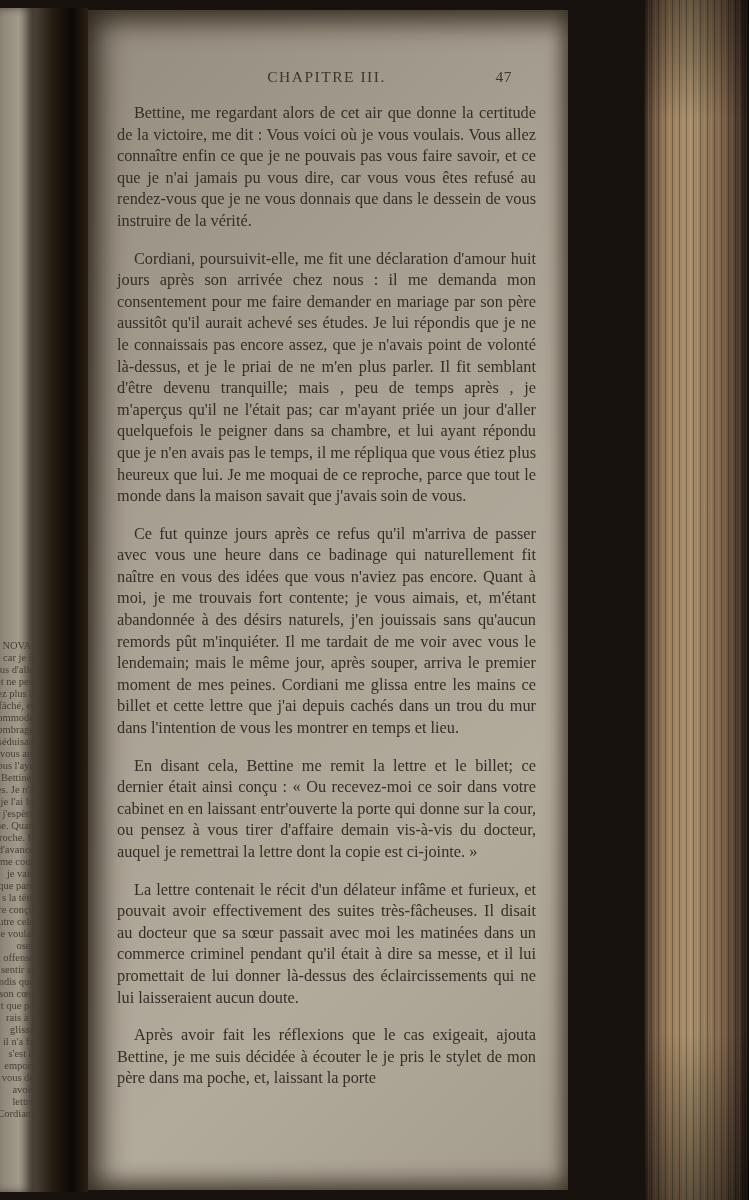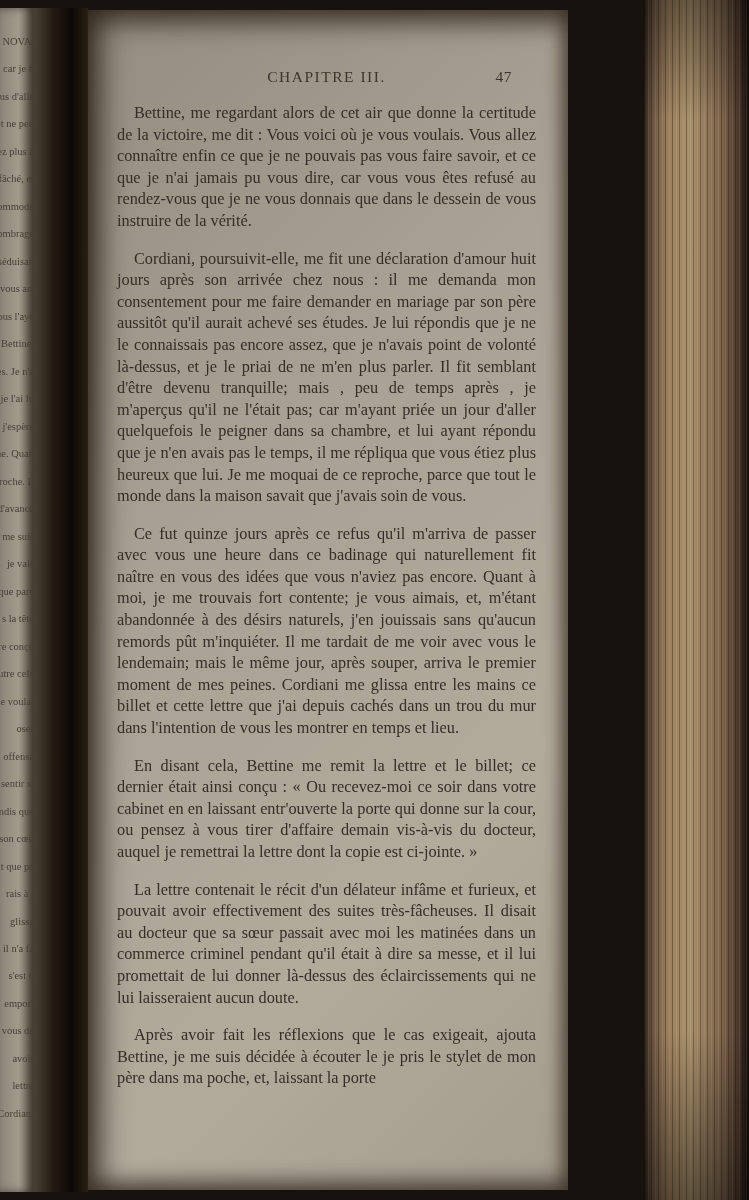--- a/index.html
+++ b/index.html
@@ -4,21 +4,21 @@
 <style>
   html,body{margin:0;padding:0;background:#0e0b08;}
   .photo{
     position:relative;width:749px;height:1200px;overflow:hidden;
     background:#17120d;font-family:"Liberation Serif",serif;
   }
   
   .prev-page{
     position:absolute;left:0;top:8px;width:34px;height:1184px;box-sizing:border-box;
     background:linear-gradient(90deg,#8d8678 0%,#a29a8b 55%,#6f675a 100%);
-    display:flex;flex-direction:column;justify-content:space-between;
+    display:flex;flex-direction:column;justify-content:flex-end;
     padding:28px 0 72px;overflow:hidden;
     box-shadow:inset -6px 0 8px rgba(20,14,8,.55);
   }
   .fragment{
     display:flex;justify-content:flex-end;overflow:hidden;
     width:34px;font-size:10.5px;line-height:12px;color:#443f37;white-space:nowrap;
   }
   
   .gutter{
     position:absolute;left:34px;top:8px;width:54px;height:1184px;
@@ -80,21 +80,21 @@
       <span class="fragment">séduisan</span>
       <span class="fragment">, vous arr</span>
       <span class="fragment">vous l'aye</span>
       <span class="fragment">t Bettine,</span>
       <span class="fragment">es. Je n'a</span>
       <span class="fragment">je l'ai lu</span>
       <span class="fragment">j'espère</span>
       <span class="fragment">ne. Quan</span>
       <span class="fragment">roche. Il</span>
       <span class="fragment">d'avance</span>
-      <span class="fragment">me suis</span>
+      <span class="fragment">me cour</span>
       <span class="fragment">je vais</span>
       <span class="fragment">que parc</span>
       <span class="fragment">s la tête</span>
       <span class="fragment">dire conçu</span>
       <span class="fragment">Outre cela</span>
       <span class="fragment">lle voulai</span>
       <span class="fragment">oser</span>
       <span class="fragment">offensé</span>
       <span class="fragment">sentir si</span>
       <span class="fragment">ndis que</span>

